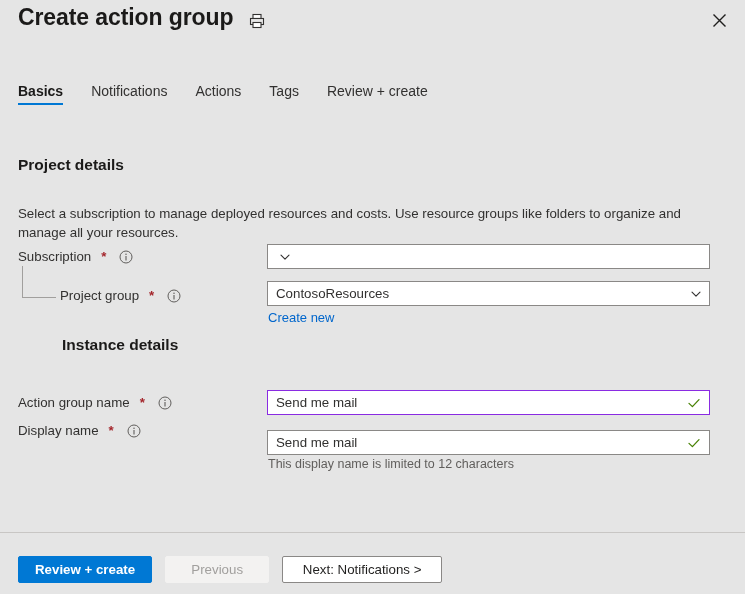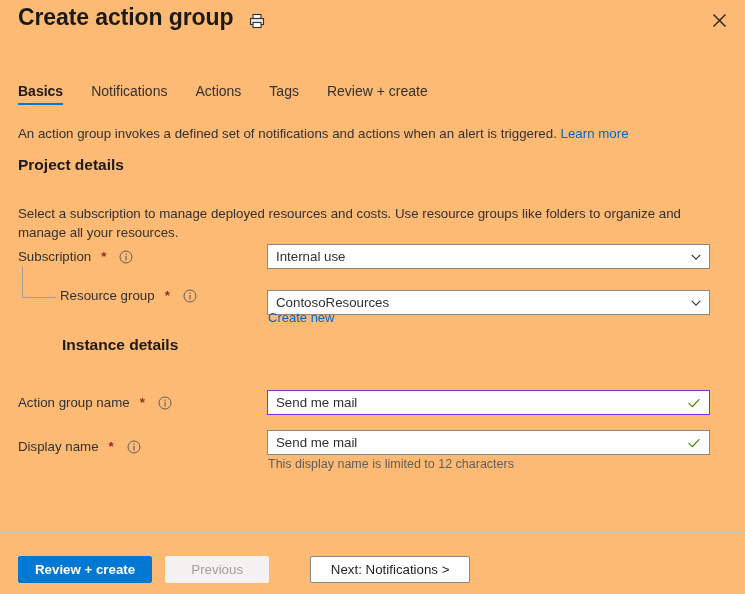--- a/index.html
+++ b/index.html
@@ -7,21 +7,21 @@
     margin: 0; padding: 0;
     width: 745px; height: 594px;
     background: #ffffff;
     font-family: "Liberation Sans", sans-serif;
     color: #201f1e;
     overflow: hidden;
   }
   #page {
     position: relative;
     width: 745px; height: 594px;
-    background: #fdba74;
+    background: #e5e5e5;
   }
 
   
   .header {
     position: absolute;
     left: 0; top: 0; right: 0; height: 46px;
   }
   .page-title {
     position: absolute;
     left: 18px; top: 4px;
@@ -243,21 +243,20 @@
     color: #a19f9d;
     border: 1px solid #f3f2f1;
     min-width: 104px;
     cursor: default;
   }
   .btn-outline {
     background: #ffffff;
     color: #201f1e;
     border: 1px solid #8a8886;
     min-width: 160px;
-    margin-left: 28px;
   }
 </style>
 </head>
 <body>
 
 <div id="page">
 
   <div class="header">
     <div class="page-title">Create action group</div>
 
@@ -287,62 +286,57 @@
       <span>Actions</span>
     </div>
     <div class="tab">
       <span>Tags</span>
     </div>
     <div class="tab">
       <span>Review + create</span>
     </div>
   </div>
 
-  <div class="intro">
-    <span>An action group invokes a defined set of notifications and actions when an alert is triggered.</span>
-    <a class="link" href="#">Learn more</a>
-  </div>
 
   <div class="section-title" id="project-details-title">Project details</div>
   <div class="section-desc">Select a subscription to manage deployed resources and costs. Use resource groups like folders to organize and manage all your resources.</div>
 
   <div class="form-label" style="left:18px; top:248px;">
     <span>Subscription</span>
     <span class="req">*</span>
     <span class="info-icon">
       <svg width="14" height="14" viewBox="0 0 14 14" xmlns="http://www.w3.org/2000/svg">
         <circle cx="7" cy="7" r="6" stroke="#605e5c" stroke-width="1" fill="none"></circle>
         <circle cx="7" cy="4.2" r="0.75" fill="#605e5c"></circle>
         <rect x="6.45" y="6" width="1.1" height="4.5" fill="#605e5c"></rect>
       </svg>
     </span>
   </div>
   <div class="field" style="top:244px;">
-    <span class="value">Internal use</span>
     <span class="chev">
       <svg width="12" height="12" viewBox="0 0 12 12" xmlns="http://www.w3.org/2000/svg">
         <path d="M2 4.2 L6 8.2 L10 4.2" stroke="#323130" stroke-width="1.1" fill="none" stroke-linecap="round" stroke-linejoin="round"></path>
       </svg>
     </span>
   </div>
 
   <div class="tree-connector"></div>
 
   <div class="form-label" style="left:60px; top:287px;">
-    <span>Resource group</span>
+    <span>Project group</span>
     <span class="req">*</span>
     <span class="info-icon">
       <svg width="14" height="14" viewBox="0 0 14 14" xmlns="http://www.w3.org/2000/svg">
         <circle cx="7" cy="7" r="6" stroke="#605e5c" stroke-width="1" fill="none"></circle>
         <circle cx="7" cy="4.2" r="0.75" fill="#605e5c"></circle>
         <rect x="6.45" y="6" width="1.1" height="4.5" fill="#605e5c"></rect>
       </svg>
     </span>
   </div>
-  <div class="field" style="top:290px;">
+  <div class="field" style="top:281px;">
     <span class="value">ContosoResources</span>
     <span class="chev">
       <svg width="12" height="12" viewBox="0 0 12 12" xmlns="http://www.w3.org/2000/svg">
         <path d="M2 4.2 L6 8.2 L10 4.2" stroke="#323130" stroke-width="1.1" fill="none" stroke-linecap="round" stroke-linejoin="round"></path>
       </svg>
     </span>
   </div>
   <a class="sub-link" style="top:310px;" href="#">Create new</a>
 
   <div class="section-title" id="instance-details-title">Instance details</div>
@@ -360,21 +354,21 @@
   </div>
   <div class="field focused" style="top:390px;">
     <span class="value">Send me mail</span>
     <span class="check">
       <svg width="14" height="14" viewBox="0 0 14 14" xmlns="http://www.w3.org/2000/svg">
         <path d="M2 7.4 L5.4 10.6 L12 3.6" stroke="#498205" stroke-width="1.3" fill="none" stroke-linecap="round" stroke-linejoin="round"></path>
       </svg>
     </span>
   </div>
 
-  <div class="form-label" style="left:18px; top:438px;">
+  <div class="form-label" style="left:18px; top:422px;">
     <span>Display name</span>
     <span class="req">*</span>
     <span class="info-icon">
       <svg width="14" height="14" viewBox="0 0 14 14" xmlns="http://www.w3.org/2000/svg">
         <circle cx="7" cy="7" r="6" stroke="#605e5c" stroke-width="1" fill="none"></circle>
         <circle cx="7" cy="4.2" r="0.75" fill="#605e5c"></circle>
         <rect x="6.45" y="6" width="1.1" height="4.5" fill="#605e5c"></rect>
       </svg>
     </span>
   </div>

